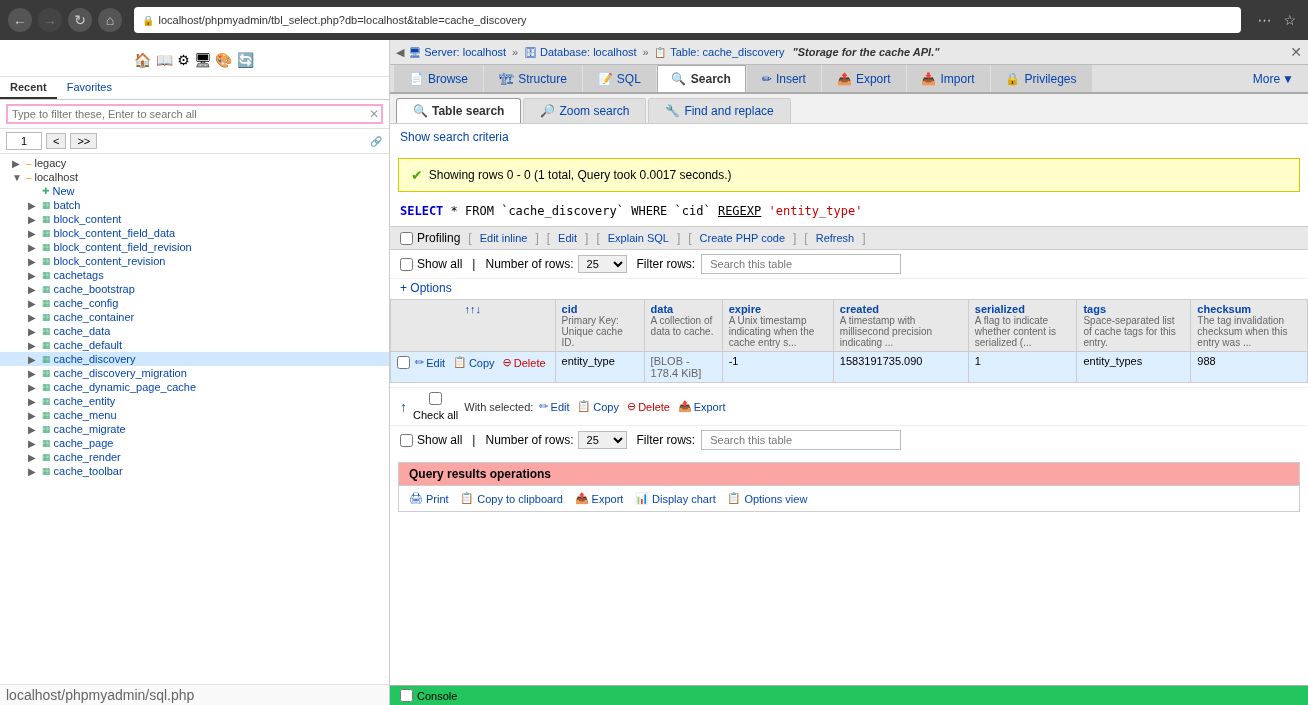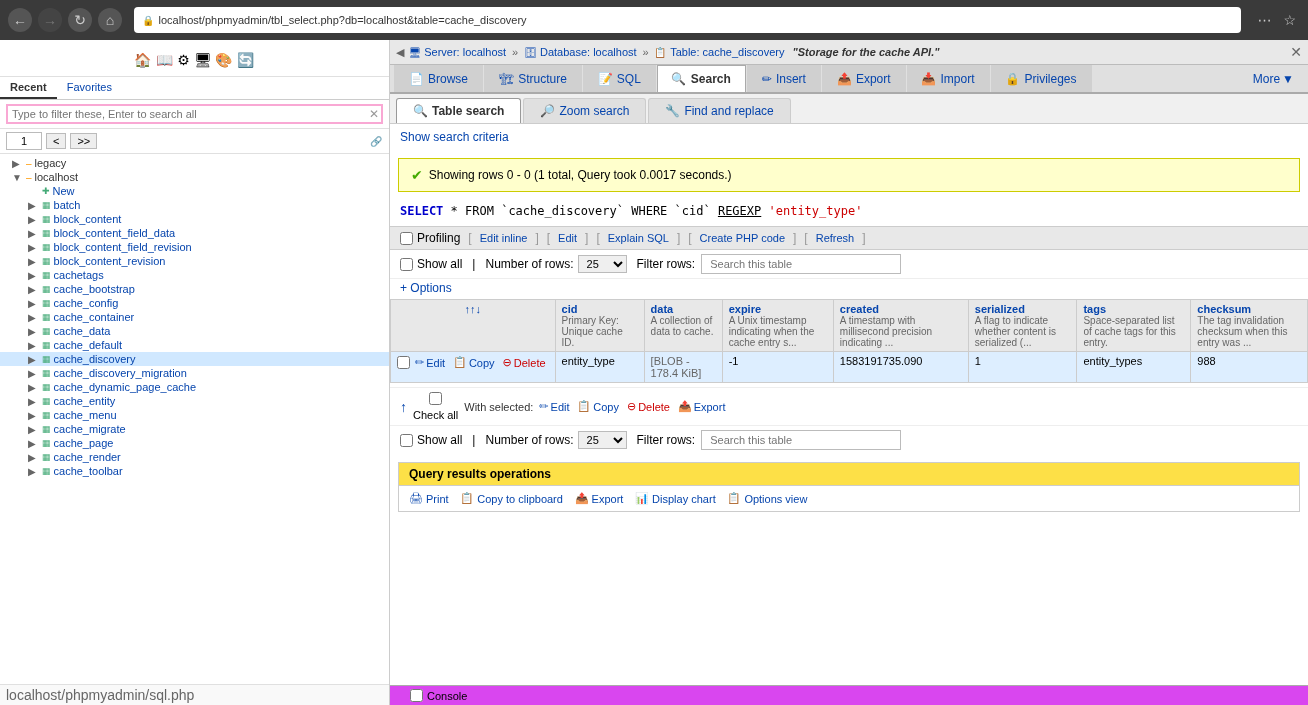--- a/index.html
+++ b/index.html
@@ -340,40 +340,40 @@
       font-size: 12px;
     }
 
     
     .query-results-section {
       border: 1px solid #ccc;
       margin: 8px;
       background: #fff;
     }
     .qr-header {
-      background: #fde047;
+      background: #fca5a5;
       padding: 4px 10px;
       font-size: 12px;
       font-weight: bold;
       border-bottom: 1px solid #ccc;
     }
     .qr-actions {
       padding: 6px 10px;
       display: flex;
       gap: 12px;
       align-items: center;
       flex-wrap: wrap;
     }
     .qr-action { color: #0645ad; cursor: pointer; display: flex; align-items: center; gap: 3px; font-size: 11px; }
 
     
     .console-bar {
-      background: #d946ef;
+      background: #22c55e;
       border-top: 1px solid #aaa;
-      padding: 3px 20px;
+      padding: 3px 10px;
       font-size: 11px;
       display: flex; align-items: center; gap: 4px;
       cursor: pointer;
     }
     .sort-arrows { color: #0645ad; cursor: pointer; display: flex; align-items: center; justify-content: center; gap: 2px; }
 
     
     input[type="checkbox"] { cursor: pointer; }
     input[type="text"], input[type="number"] { cursor: text; }
   </style>

